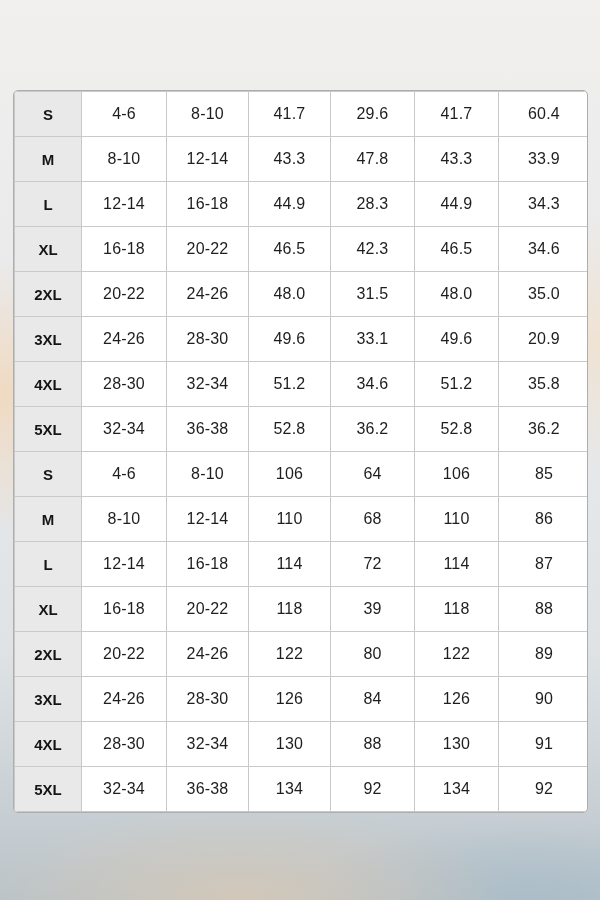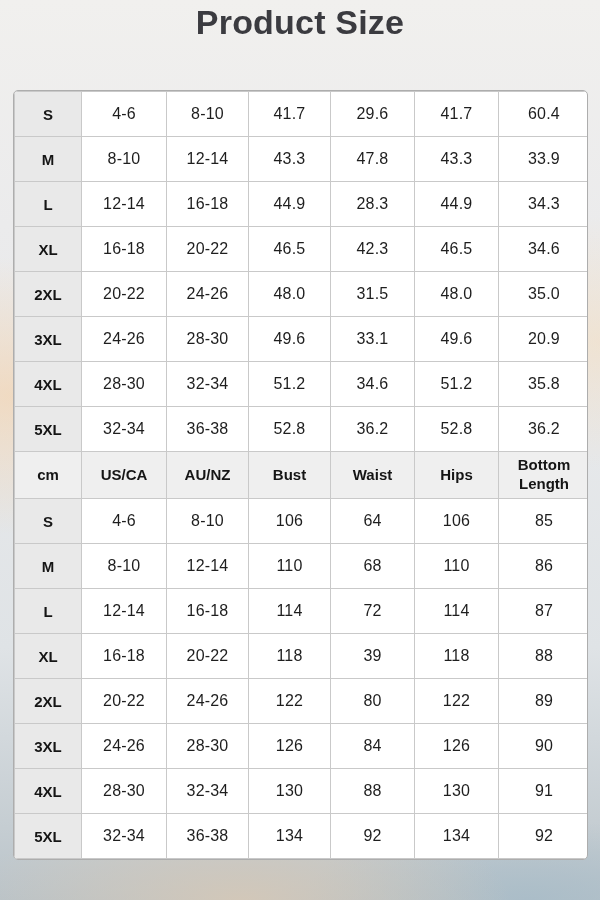--- a/index.html
+++ b/index.html
@@ -90,21 +90,20 @@
   col.c2 { width: 82px; }
   col.c3 { width: 82px; }
   col.c4 { width: 84px; }
   col.c5 { width: 84px; }
   col.c6 { width: 91px; }
 </style>
 </head>
 <body>
 
 <div class="title-wrap">
-  <div>Product Size</div>
 </div>
 
 <div class="table-card">
   <table class="size-table">
     <colgroup>
       <col class="c0">
         <col class="c1">
         <col class="c2">
         <col class="c3">
       <col class="c4">
@@ -177,29 +176,20 @@
         </tr>
         <tr>
           <th class="label-cell">5XL</th>
           <td class="value-cell">32-34</td>
           <td class="value-cell">36-38</td>
           <td class="value-cell">52.8</td>
           <td class="value-cell">36.2</td>
           <td class="value-cell">52.8</td>
           <td class="value-cell">36.2</td>
         </tr>
-        <tr class="header-row">
-          <th>cm</th>
-          <th>US/CA</th>
-          <th>AU/NZ</th>
-          <th>Bust</th>
-          <th>Waist</th>
-          <th>Hips</th>
-          <th>Bottom Length</th>
-        </tr>
         <tr>
           <th class="label-cell">S</th>
           <td class="value-cell">4-6</td>
           <td class="value-cell">8-10</td>
           <td class="value-cell">106</td>
           <td class="value-cell">64</td>
           <td class="value-cell">106</td>
           <td class="value-cell">85</td>
         </tr>
         <tr>

